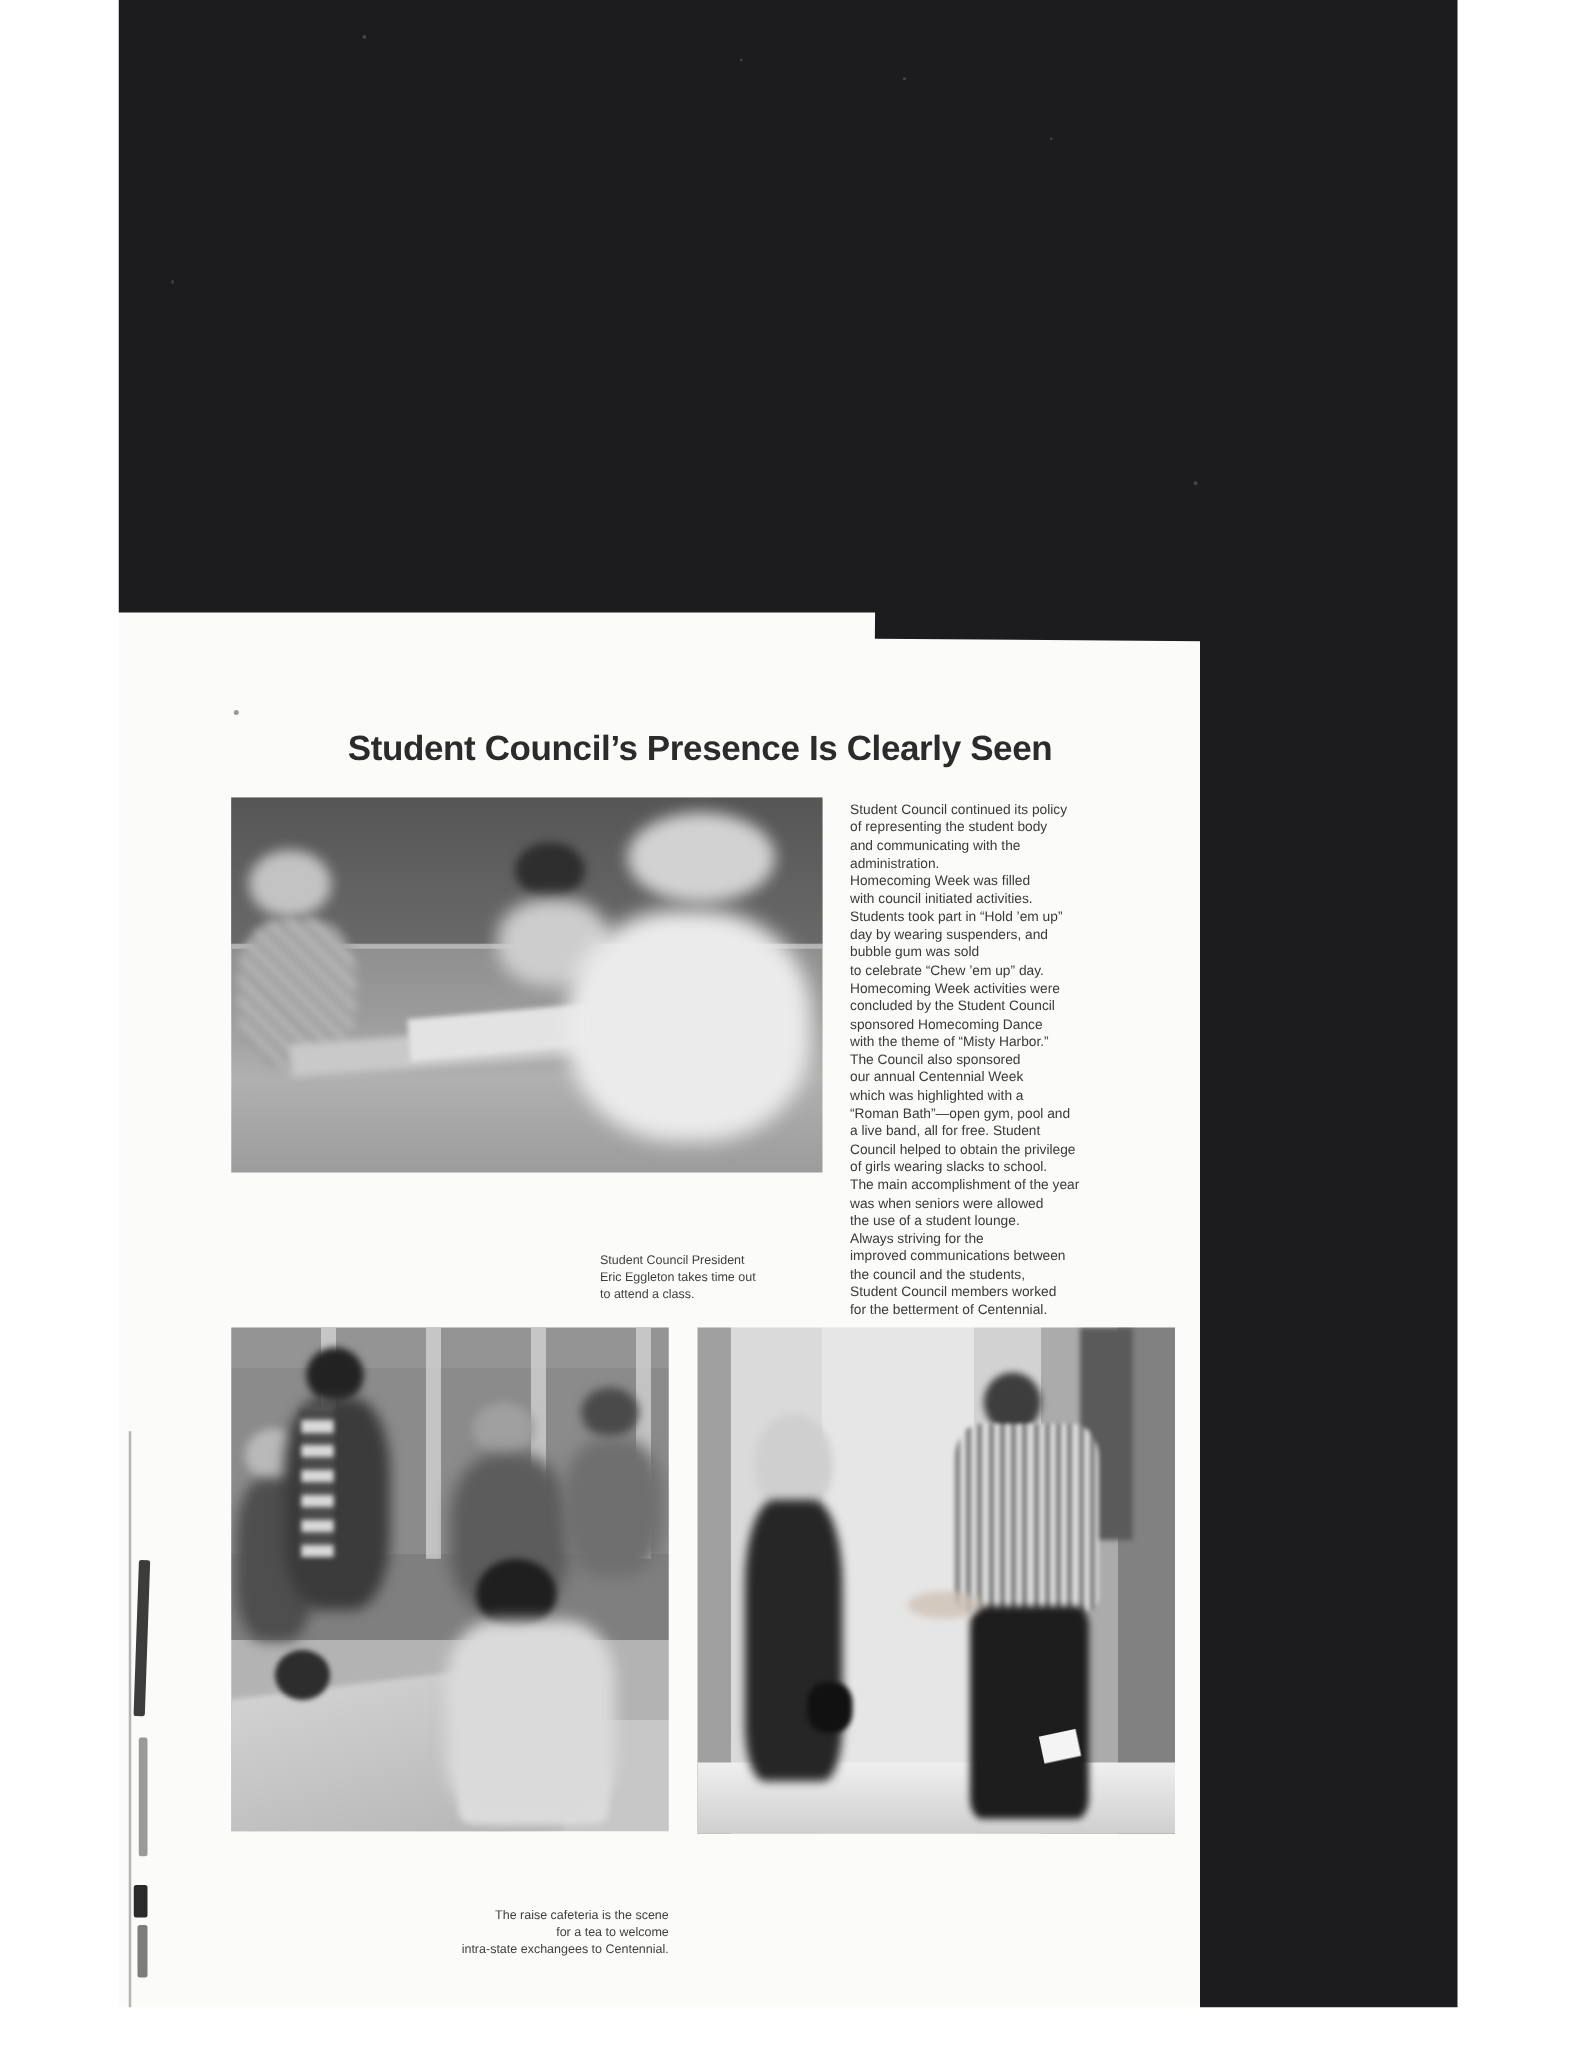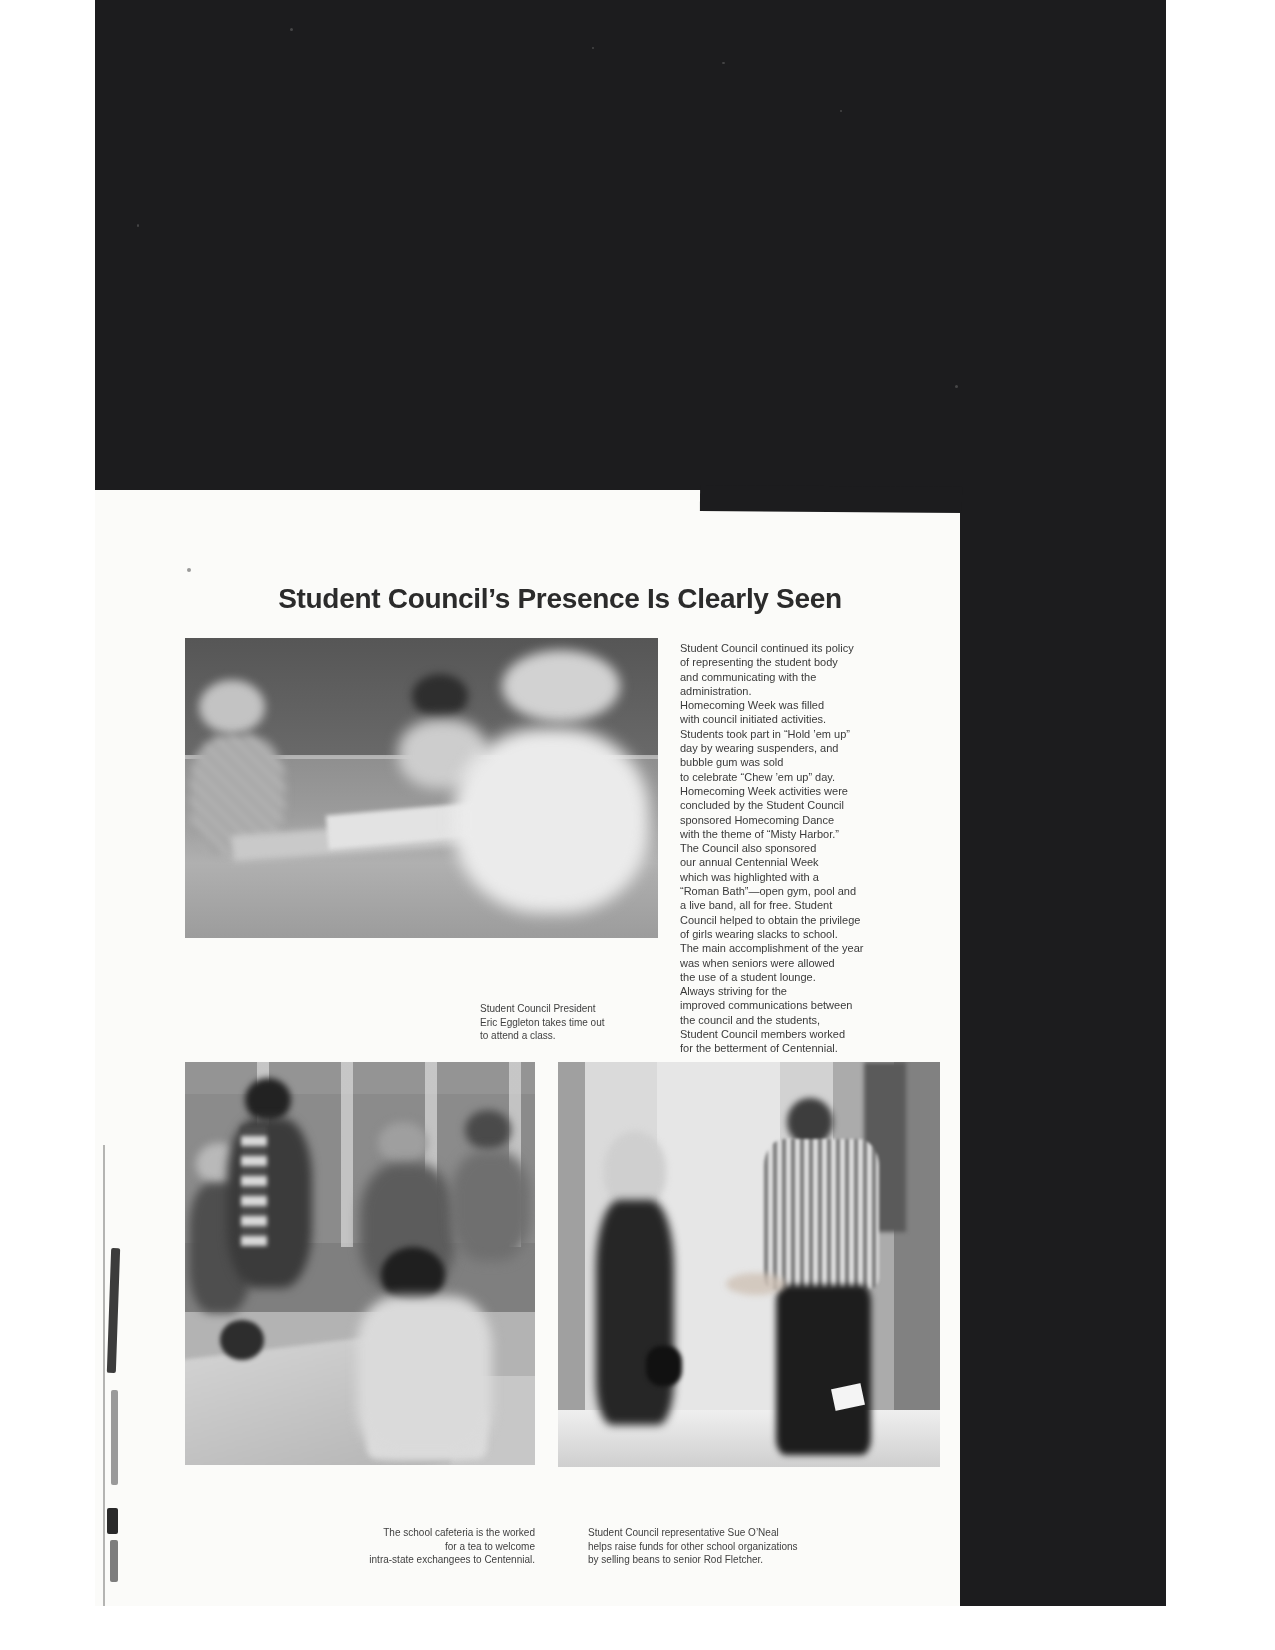--- a/index.html
+++ b/index.html
@@ -194,24 +194,21 @@
     <div class="hall-girl-hair"></div>
     <div class="hall-girl-body"></div>
     <div class="hall-purse"></div>
     <div class="hall-guy-head"></div>
     <div class="hall-guy-shirt"></div>
     <div class="hall-guy-pants"></div>
     <div class="hall-hands"></div>
     <div class="hall-paper"></div>
   </div>
 
-  <div class="caption cap-cafeteria">The school cafeteria is the worked
+  <div class="caption cap-cafeteria">The raise cafeteria is the scene
 for a tea to welcome
 intra-state exchangees to Centennial.</div>
-  <div class="caption cap-hallway">Student Council representative Sue O’Neal
-helps raise funds for other school organizations
-by selling beans to senior Rod Fletcher.</div>
 
   <div class="folio">
     <span class="num">60</span><span class="lbl">Student Presence</span>
   </div>
 
 </div>
 
 </body></html>

